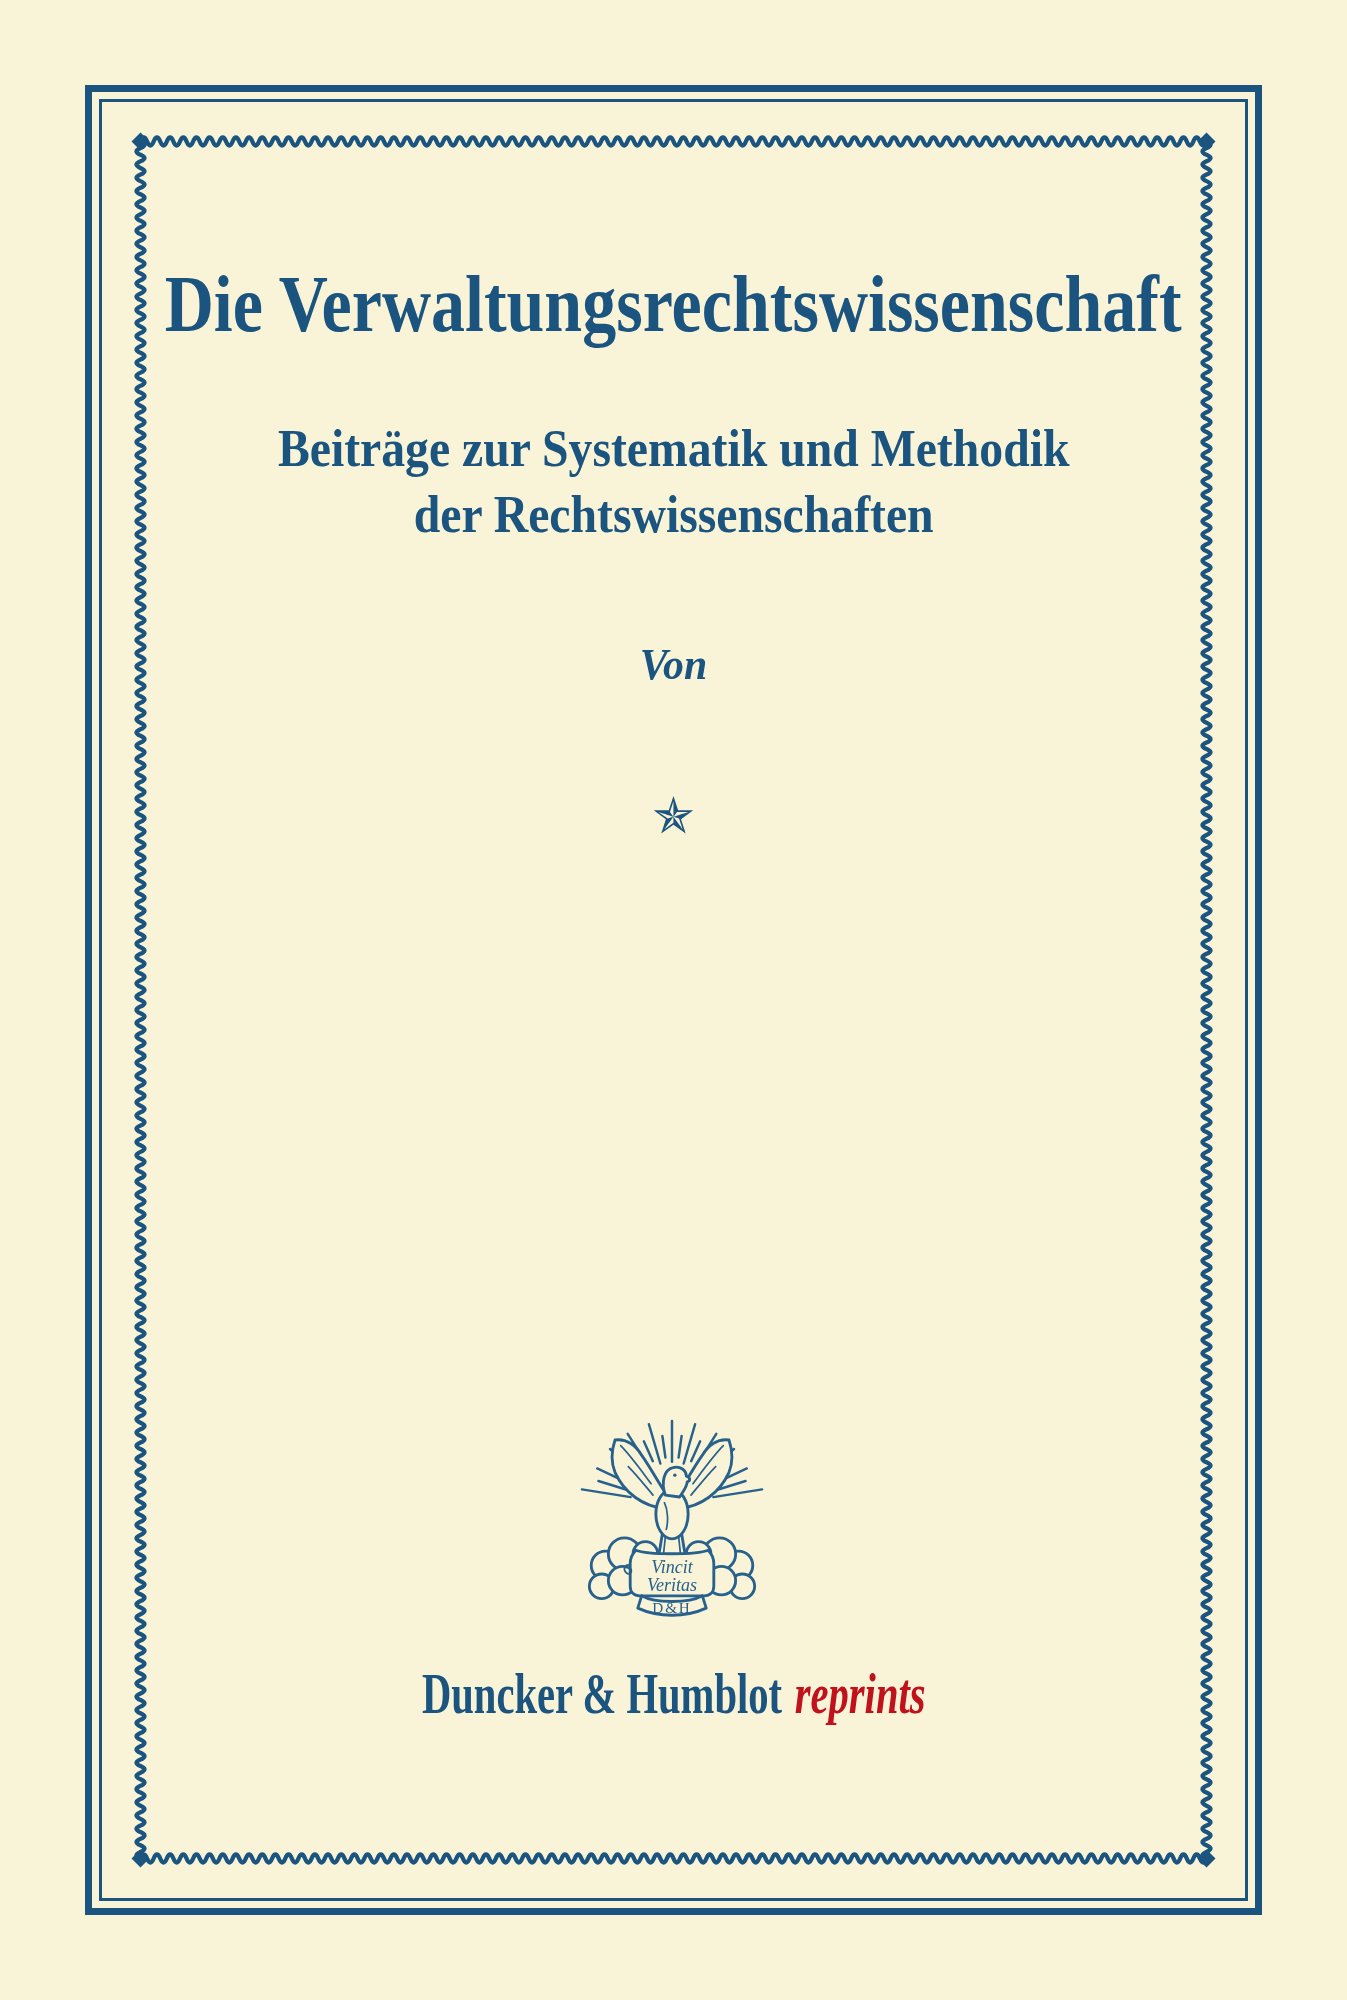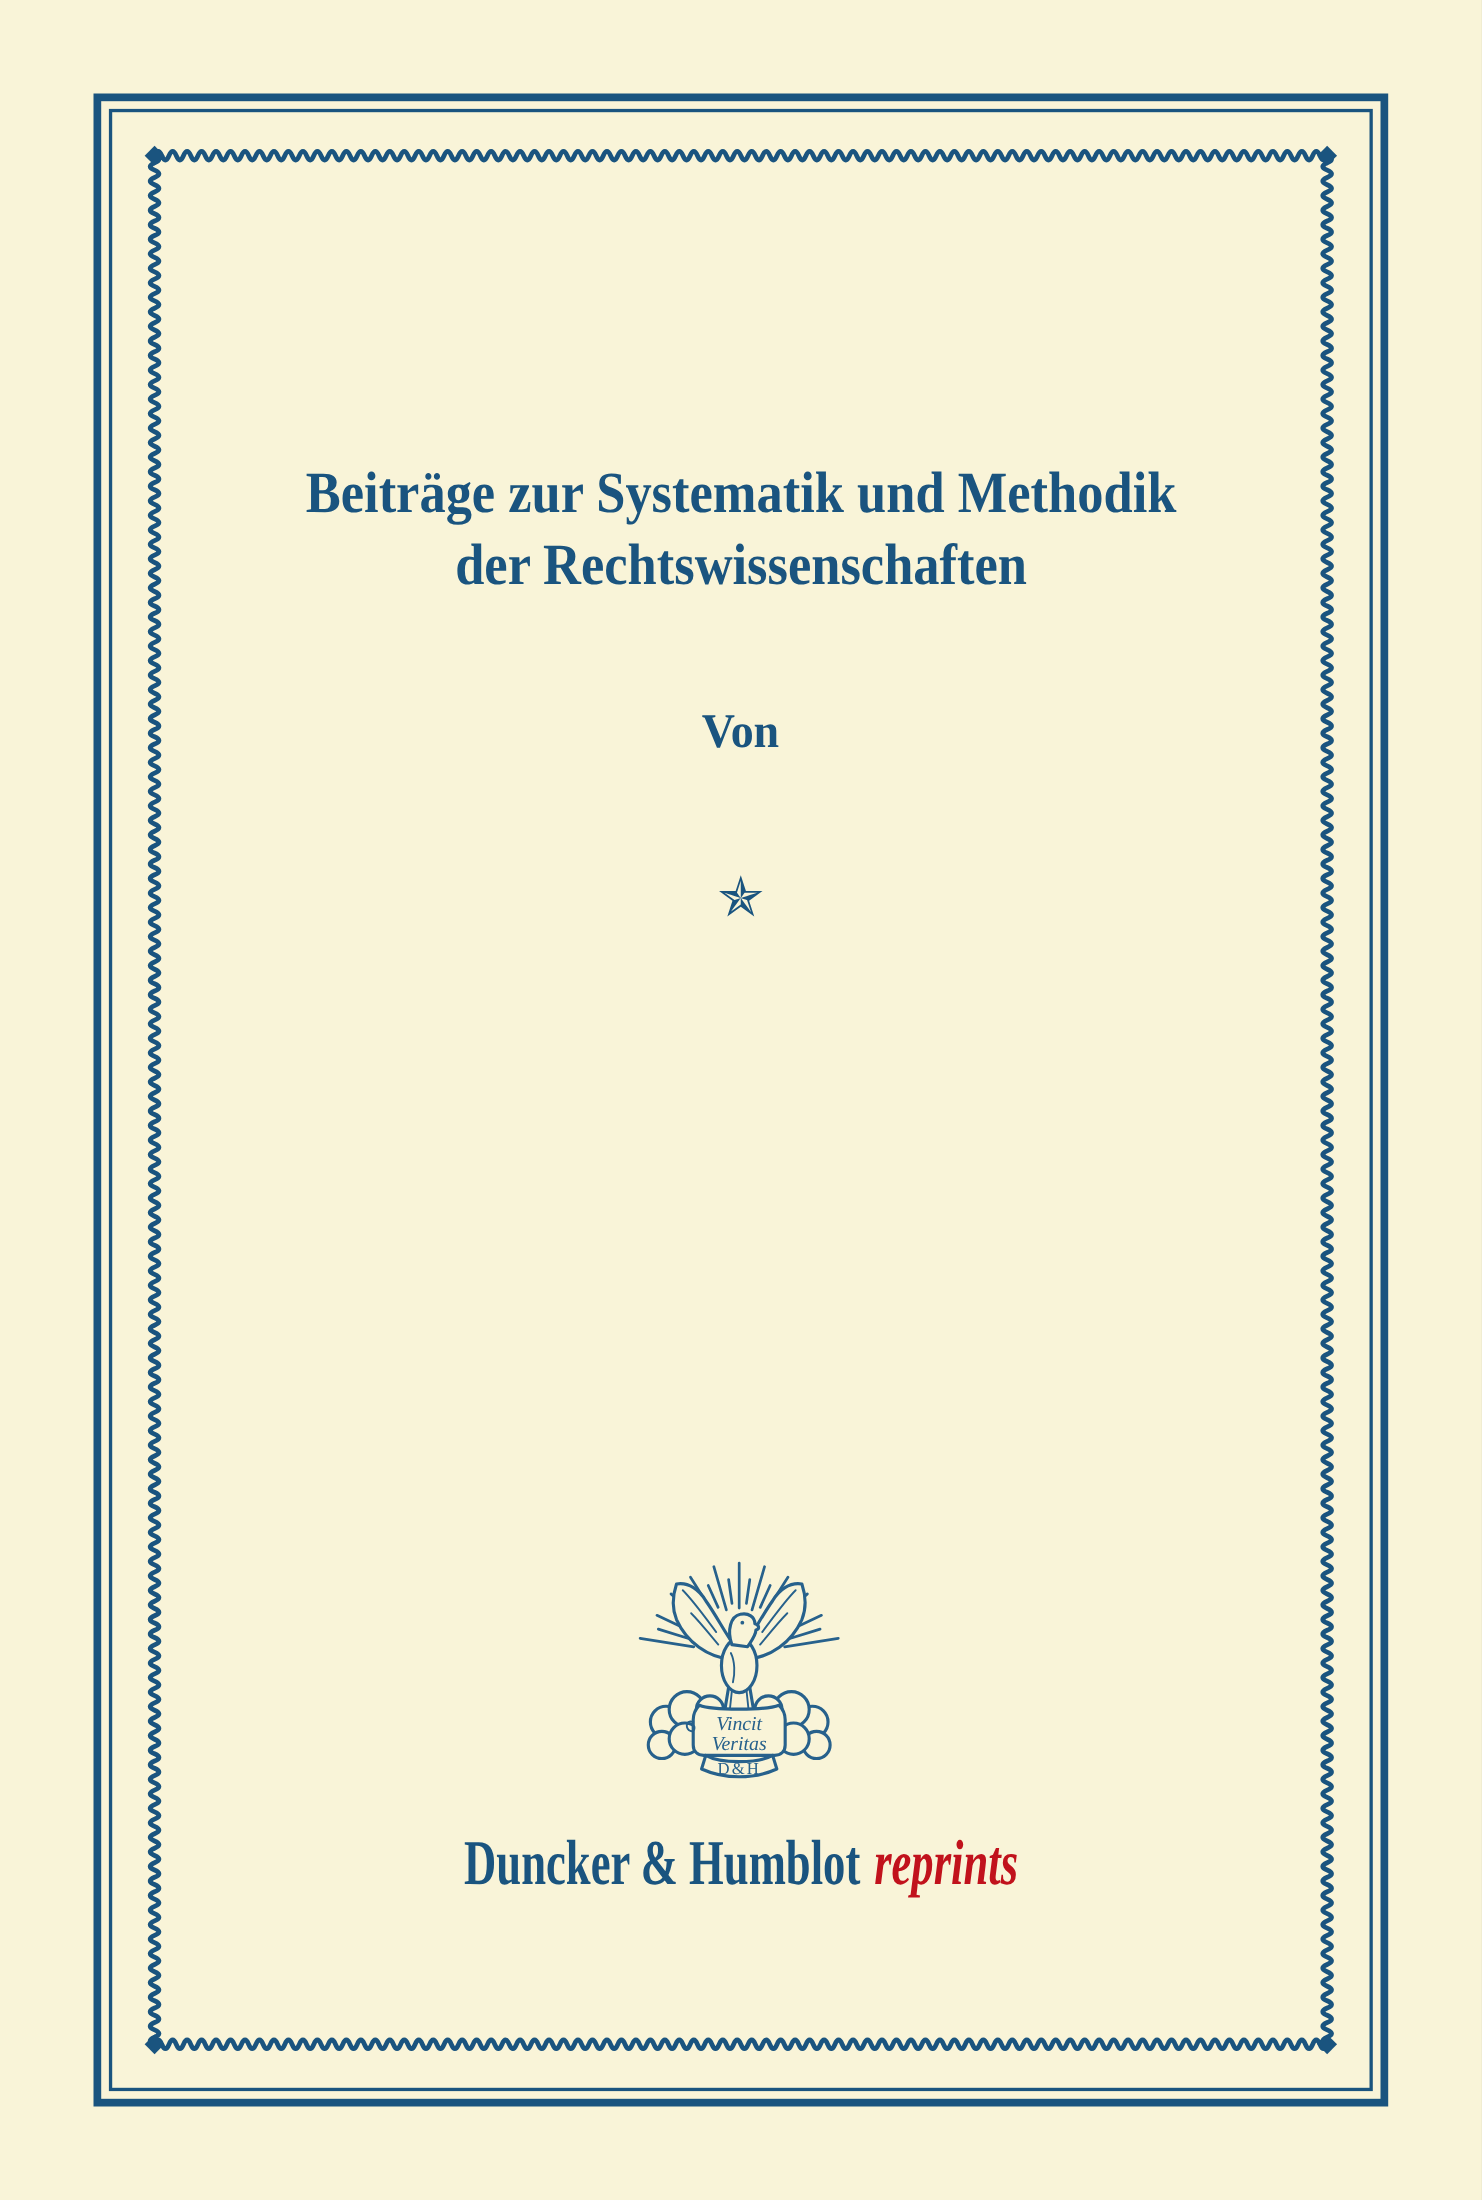--- a/index.html
+++ b/index.html
@@ -16,21 +16,21 @@
   .sq{display:inline-block; transform-origin:50% 50%;}
   .sq-title{transform:scaleX(.85);}
   .sq-sub{transform:scaleX(.90);}
   .sq-von{transform:scaleX(.95);}
   .sq-author{transform:scaleX(.82);}
   .sq-pub{transform:scaleX(.70);}
   .sq-sub .line{display:block;}
 
   .title{top:264px; font-weight:bold; font-size:80px; line-height:80px;}
   .subtitle{top:415px; font-weight:bold; font-size:53px; line-height:66px;}
-  .byline{top:643px; font-weight:bold; font-size:44px; line-height:44px;}
+  .byline{top:643px; font-weight:bold; font-size:44px; line-height:44px;font-style:italic;}
   .author{top:698px; font-weight:bold; font-size:60px; line-height:60px;}
   .star{top:790px; font-family:"DejaVu Sans", sans-serif; font-size:50px; line-height:52px;}
   .publisher{top:1665px; font-weight:bold; font-size:58px; line-height:58px;}
   .pub-series{font-style:italic; color:var(--red,#c1121c); margin-left:18px;}
 
   .emblem{position:absolute; left:577px; top:1410px; width:190px; height:212px;}
   .emblem .ln{stroke:var(--emblem,#27618c); stroke-width:2.6; stroke-linecap:round;}
   .emblem .shape{fill:var(--bg,#f9f4d8); stroke:var(--emblem,#27618c); stroke-width:3; stroke-linejoin:round;}
   .emblem .thin{fill:none; stroke:var(--emblem,#27618c); stroke-width:1.8; stroke-linecap:round;}
   .emblem text{fill:var(--emblem,#27618c); font-family:"Liberation Serif", serif;}
@@ -45,20 +45,23 @@
   <div class="outer-frame"></div>
   <div class="mid-frame"></div>
   <svg class="zigzag" viewBox="0 0 1347 2000">
       <path d="M 140.5 141.5 q 3.2901234567901234 -8 6.580246913580247 0 q 3.2901234567901234 8 6.580246913580247 0 q 3.2901234567901234 -8 6.580246913580247 0 q 3.2901234567901234 8 6.580246913580247 0 q 3.2901234567901234 -8 6.580246913580247 0 q 3.2901234567901234 8 6.580246913580247 0 q 3.2901234567901234 -8 6.580246913580247 0 q 3.2901234567901234 8 6.580246913580247 0 q 3.2901234567901234 -8 6.580246913580247 0 q 3.2901234567901234 8 6.580246913580247 0 q 3.2901234567901234 -8 6.580246913580247 0 q 3.2901234567901234 8 6.580246913580247 0 q 3.2901234567901234 -8 6.580246913580247 0 q 3.2901234567901234 8 6.580246913580247 0 q 3.2901234567901234 -8 6.580246913580247 0 q 3.2901234567901234 8 6.580246913580247 0 q 3.2901234567901234 -8 6.580246913580247 0 q 3.2901234567901234 8 6.580246913580247 0 q 3.2901234567901234 -8 6.580246913580247 0 q 3.2901234567901234 8 6.580246913580247 0 q 3.2901234567901234 -8 6.580246913580247 0 q 3.2901234567901234 8 6.580246913580247 0 q 3.2901234567901234 -8 6.580246913580247 0 q 3.2901234567901234 8 6.580246913580247 0 q 3.2901234567901234 -8 6.580246913580247 0 q 3.2901234567901234 8 6.580246913580247 0 q 3.2901234567901234 -8 6.580246913580247 0 q 3.2901234567901234 8 6.580246913580247 0 q 3.2901234567901234 -8 6.580246913580247 0 q 3.2901234567901234 8 6.580246913580247 0 q 3.2901234567901234 -8 6.580246913580247 0 q 3.2901234567901234 8 6.580246913580247 0 q 3.2901234567901234 -8 6.580246913580247 0 q 3.2901234567901234 8 6.580246913580247 0 q 3.2901234567901234 -8 6.580246913580247 0 q 3.2901234567901234 8 6.580246913580247 0 q 3.2901234567901234 -8 6.580246913580247 0 q 3.2901234567901234 8 6.580246913580247 0 q 3.2901234567901234 -8 6.580246913580247 0 q 3.2901234567901234 8 6.580246913580247 0 q 3.2901234567901234 -8 6.580246913580247 0 q 3.2901234567901234 8 6.580246913580247 0 q 3.2901234567901234 -8 6.580246913580247 0 q 3.2901234567901234 8 6.580246913580247 0 q 3.2901234567901234 -8 6.580246913580247 0 q 3.2901234567901234 8 6.580246913580247 0 q 3.2901234567901234 -8 6.580246913580247 0 q 3.2901234567901234 8 6.580246913580247 0 q 3.2901234567901234 -8 6.580246913580247 0 q 3.2901234567901234 8 6.580246913580247 0 q 3.2901234567901234 -8 6.580246913580247 0 q 3.2901234567901234 8 6.580246913580247 0 q 3.2901234567901234 -8 6.580246913580247 0 q 3.2901234567901234 8 6.580246913580247 0 q 3.2901234567901234 -8 6.580246913580247 0 q 3.2901234567901234 8 6.580246913580247 0 q 3.2901234567901234 -8 6.580246913580247 0 q 3.2901234567901234 8 6.580246913580247 0 q 3.2901234567901234 -8 6.580246913580247 0 q 3.2901234567901234 8 6.580246913580247 0 q 3.2901234567901234 -8 6.580246913580247 0 q 3.2901234567901234 8 6.580246913580247 0 q 3.2901234567901234 -8 6.580246913580247 0 q 3.2901234567901234 8 6.580246913580247 0 q 3.2901234567901234 -8 6.580246913580247 0 q 3.2901234567901234 8 6.580246913580247 0 q 3.2901234567901234 -8 6.580246913580247 0 q 3.2901234567901234 8 6.580246913580247 0 q 3.2901234567901234 -8 6.580246913580247 0 q 3.2901234567901234 8 6.580246913580247 0 q 3.2901234567901234 -8 6.580246913580247 0 q 3.2901234567901234 8 6.580246913580247 0 q 3.2901234567901234 -8 6.580246913580247 0 q 3.2901234567901234 8 6.580246913580247 0 q 3.2901234567901234 -8 6.580246913580247 0 q 3.2901234567901234 8 6.580246913580247 0 q 3.2901234567901234 -8 6.580246913580247 0 q 3.2901234567901234 8 6.580246913580247 0 q 3.2901234567901234 -8 6.580246913580247 0 q 3.2901234567901234 8 6.580246913580247 0 q 3.2901234567901234 -8 6.580246913580247 0 q 3.2901234567901234 8 6.580246913580247 0 q 3.2901234567901234 -8 6.580246913580247 0 q 3.2901234567901234 8 6.580246913580247 0 q 3.2901234567901234 -8 6.580246913580247 0 q 3.2901234567901234 8 6.580246913580247 0 q 3.2901234567901234 -8 6.580246913580247 0 q 3.2901234567901234 8 6.580246913580247 0 q 3.2901234567901234 -8 6.580246913580247 0 q 3.2901234567901234 8 6.580246913580247 0 q 3.2901234567901234 -8 6.580246913580247 0 q 3.2901234567901234 8 6.580246913580247 0 q 3.2901234567901234 -8 6.580246913580247 0 q 3.2901234567901234 8 6.580246913580247 0 q 3.2901234567901234 -8 6.580246913580247 0 q 3.2901234567901234 8 6.580246913580247 0 q 3.2901234567901234 -8 6.580246913580247 0 q 3.2901234567901234 8 6.580246913580247 0 q 3.2901234567901234 -8 6.580246913580247 0 q 3.2901234567901234 8 6.580246913580247 0 q 3.2901234567901234 -8 6.580246913580247 0 q 3.2901234567901234 8 6.580246913580247 0 q 3.2901234567901234 -8 6.580246913580247 0 q 3.2901234567901234 8 6.580246913580247 0 q 3.2901234567901234 -8 6.580246913580247 0 q 3.2901234567901234 8 6.580246913580247 0 q 3.2901234567901234 -8 6.580246913580247 0 q 3.2901234567901234 8 6.580246913580247 0 q 3.2901234567901234 -8 6.580246913580247 0 q 3.2901234567901234 8 6.580246913580247 0 q 3.2901234567901234 -8 6.580246913580247 0 q 3.2901234567901234 8 6.580246913580247 0 q 3.2901234567901234 -8 6.580246913580247 0 q 3.2901234567901234 8 6.580246913580247 0 q 3.2901234567901234 -8 6.580246913580247 0 q 3.2901234567901234 8 6.580246913580247 0 q 3.2901234567901234 -8 6.580246913580247 0 q 3.2901234567901234 8 6.580246913580247 0 q 3.2901234567901234 -8 6.580246913580247 0 q 3.2901234567901234 8 6.580246913580247 0 q 3.2901234567901234 -8 6.580246913580247 0 q 3.2901234567901234 8 6.580246913580247 0 q 3.2901234567901234 -8 6.580246913580247 0 q 3.2901234567901234 8 6.580246913580247 0 q 3.2901234567901234 -8 6.580246913580247 0 q 3.2901234567901234 8 6.580246913580247 0 q 3.2901234567901234 -8 6.580246913580247 0 q 3.2901234567901234 8 6.580246913580247 0 q 3.2901234567901234 -8 6.580246913580247 0 q 3.2901234567901234 8 6.580246913580247 0 q 3.2901234567901234 -8 6.580246913580247 0 q 3.2901234567901234 8 6.580246913580247 0 q 3.2901234567901234 -8 6.580246913580247 0 q 3.2901234567901234 8 6.580246913580247 0 q 3.2901234567901234 -8 6.580246913580247 0 q 3.2901234567901234 8 6.580246913580247 0 q 3.2901234567901234 -8 6.580246913580247 0 q 3.2901234567901234 8 6.580246913580247 0 q 3.2901234567901234 -8 6.580246913580247 0 q 3.2901234567901234 8 6.580246913580247 0 q 3.2901234567901234 -8 6.580246913580247 0 q 3.2901234567901234 8 6.580246913580247 0 q 3.2901234567901234 -8 6.580246913580247 0 q 3.2901234567901234 8 6.580246913580247 0 q 3.2901234567901234 -8 6.580246913580247 0 q 3.2901234567901234 8 6.580246913580247 0 q 3.2901234567901234 -8 6.580246913580247 0 q 3.2901234567901234 8 6.580246913580247 0 q 3.2901234567901234 -8 6.580246913580247 0 q 3.2901234567901234 8 6.580246913580247 0 q 3.2901234567901234 -8 6.580246913580247 0 q 3.2901234567901234 8 6.580246913580247 0 q 3.2901234567901234 -8 6.580246913580247 0 q 3.2901234567901234 8 6.580246913580247 0 q 3.2901234567901234 -8 6.580246913580247 0 q 3.2901234567901234 8 6.580246913580247 0 q 3.2901234567901234 -8 6.580246913580247 0 q 3.2901234567901234 8 6.580246913580247 0 q 3.2901234567901234 -8 6.580246913580247 0 q 3.2901234567901234 8 6.580246913580247 0 q 3.2901234567901234 -8 6.580246913580247 0 q 3.2901234567901234 8 6.580246913580247 0 q 8 3.3019230769230767 0 6.6038461538461535 q -8 3.3019230769230767 0 6.6038461538461535 q 8 3.3019230769230767 0 6.6038461538461535 q -8 3.3019230769230767 0 6.6038461538461535 q 8 3.3019230769230767 0 6.6038461538461535 q -8 3.3019230769230767 0 6.6038461538461535 q 8 3.3019230769230767 0 6.6038461538461535 q -8 3.3019230769230767 0 6.6038461538461535 q 8 3.3019230769230767 0 6.6038461538461535 q -8 3.3019230769230767 0 6.6038461538461535 q 8 3.3019230769230767 0 6.6038461538461535 q -8 3.3019230769230767 0 6.6038461538461535 q 8 3.3019230769230767 0 6.6038461538461535 q -8 3.3019230769230767 0 6.6038461538461535 q 8 3.3019230769230767 0 6.6038461538461535 q -8 3.3019230769230767 0 6.6038461538461535 q 8 3.3019230769230767 0 6.6038461538461535 q -8 3.3019230769230767 0 6.6038461538461535 q 8 3.3019230769230767 0 6.6038461538461535 q -8 3.3019230769230767 0 6.6038461538461535 q 8 3.3019230769230767 0 6.6038461538461535 q -8 3.3019230769230767 0 6.6038461538461535 q 8 3.3019230769230767 0 6.6038461538461535 q -8 3.3019230769230767 0 6.6038461538461535 q 8 3.3019230769230767 0 6.6038461538461535 q -8 3.3019230769230767 0 6.6038461538461535 q 8 3.3019230769230767 0 6.6038461538461535 q -8 3.3019230769230767 0 6.6038461538461535 q 8 3.3019230769230767 0 6.6038461538461535 q -8 3.3019230769230767 0 6.6038461538461535 q 8 3.3019230769230767 0 6.6038461538461535 q -8 3.3019230769230767 0 6.6038461538461535 q 8 3.3019230769230767 0 6.6038461538461535 q -8 3.3019230769230767 0 6.6038461538461535 q 8 3.3019230769230767 0 6.6038461538461535 q -8 3.3019230769230767 0 6.6038461538461535 q 8 3.3019230769230767 0 6.6038461538461535 q -8 3.3019230769230767 0 6.6038461538461535 q 8 3.3019230769230767 0 6.6038461538461535 q -8 3.3019230769230767 0 6.6038461538461535 q 8 3.3019230769230767 0 6.6038461538461535 q -8 3.3019230769230767 0 6.6038461538461535 q 8 3.3019230769230767 0 6.6038461538461535 q -8 3.3019230769230767 0 6.6038461538461535 q 8 3.3019230769230767 0 6.6038461538461535 q -8 3.3019230769230767 0 6.6038461538461535 q 8 3.3019230769230767 0 6.6038461538461535 q -8 3.3019230769230767 0 6.6038461538461535 q 8 3.3019230769230767 0 6.6038461538461535 q -8 3.3019230769230767 0 6.6038461538461535 q 8 3.3019230769230767 0 6.6038461538461535 q -8 3.3019230769230767 0 6.6038461538461535 q 8 3.3019230769230767 0 6.6038461538461535 q -8 3.3019230769230767 0 6.6038461538461535 q 8 3.3019230769230767 0 6.6038461538461535 q -8 3.3019230769230767 0 6.6038461538461535 q 8 3.3019230769230767 0 6.6038461538461535 q -8 3.3019230769230767 0 6.6038461538461535 q 8 3.3019230769230767 0 6.6038461538461535 q -8 3.3019230769230767 0 6.6038461538461535 q 8 3.3019230769230767 0 6.6038461538461535 q -8 3.3019230769230767 0 6.6038461538461535 q 8 3.3019230769230767 0 6.6038461538461535 q -8 3.3019230769230767 0 6.6038461538461535 q 8 3.3019230769230767 0 6.6038461538461535 q -8 3.3019230769230767 0 6.6038461538461535 q 8 3.3019230769230767 0 6.6038461538461535 q -8 3.3019230769230767 0 6.6038461538461535 q 8 3.3019230769230767 0 6.6038461538461535 q -8 3.3019230769230767 0 6.6038461538461535 q 8 3.3019230769230767 0 6.6038461538461535 q -8 3.3019230769230767 0 6.6038461538461535 q 8 3.3019230769230767 0 6.6038461538461535 q -8 3.3019230769230767 0 6.6038461538461535 q 8 3.3019230769230767 0 6.6038461538461535 q -8 3.3019230769230767 0 6.6038461538461535 q 8 3.3019230769230767 0 6.6038461538461535 q -8 3.3019230769230767 0 6.6038461538461535 q 8 3.3019230769230767 0 6.6038461538461535 q -8 3.3019230769230767 0 6.6038461538461535 q 8 3.3019230769230767 0 6.6038461538461535 q -8 3.3019230769230767 0 6.6038461538461535 q 8 3.3019230769230767 0 6.6038461538461535 q -8 3.3019230769230767 0 6.6038461538461535 q 8 3.3019230769230767 0 6.6038461538461535 q -8 3.3019230769230767 0 6.6038461538461535 q 8 3.3019230769230767 0 6.6038461538461535 q -8 3.3019230769230767 0 6.6038461538461535 q 8 3.3019230769230767 0 6.6038461538461535 q -8 3.3019230769230767 0 6.6038461538461535 q 8 3.3019230769230767 0 6.6038461538461535 q -8 3.3019230769230767 0 6.6038461538461535 q 8 3.3019230769230767 0 6.6038461538461535 q -8 3.3019230769230767 0 6.6038461538461535 q 8 3.3019230769230767 0 6.6038461538461535 q -8 3.3019230769230767 0 6.6038461538461535 q 8 3.3019230769230767 0 6.6038461538461535 q -8 3.3019230769230767 0 6.6038461538461535 q 8 3.3019230769230767 0 6.6038461538461535 q -8 3.3019230769230767 0 6.6038461538461535 q 8 3.3019230769230767 0 6.6038461538461535 q -8 3.3019230769230767 0 6.6038461538461535 q 8 3.3019230769230767 0 6.6038461538461535 q -8 3.3019230769230767 0 6.6038461538461535 q 8 3.3019230769230767 0 6.6038461538461535 q -8 3.3019230769230767 0 6.6038461538461535 q 8 3.3019230769230767 0 6.6038461538461535 q -8 3.3019230769230767 0 6.6038461538461535 q 8 3.3019230769230767 0 6.6038461538461535 q -8 3.3019230769230767 0 6.6038461538461535 q 8 3.3019230769230767 0 6.6038461538461535 q -8 3.3019230769230767 0 6.6038461538461535 q 8 3.3019230769230767 0 6.6038461538461535 q -8 3.3019230769230767 0 6.6038461538461535 q 8 3.3019230769230767 0 6.6038461538461535 q -8 3.3019230769230767 0 6.6038461538461535 q 8 3.3019230769230767 0 6.6038461538461535 q -8 3.3019230769230767 0 6.6038461538461535 q 8 3.3019230769230767 0 6.6038461538461535 q -8 3.3019230769230767 0 6.6038461538461535 q 8 3.3019230769230767 0 6.6038461538461535 q -8 3.3019230769230767 0 6.6038461538461535 q 8 3.3019230769230767 0 6.6038461538461535 q -8 3.3019230769230767 0 6.6038461538461535 q 8 3.3019230769230767 0 6.6038461538461535 q -8 3.3019230769230767 0 6.6038461538461535 q 8 3.3019230769230767 0 6.6038461538461535 q -8 3.3019230769230767 0 6.6038461538461535 q 8 3.3019230769230767 0 6.6038461538461535 q -8 3.3019230769230767 0 6.6038461538461535 q 8 3.3019230769230767 0 6.6038461538461535 q -8 3.3019230769230767 0 6.6038461538461535 q 8 3.3019230769230767 0 6.6038461538461535 q -8 3.3019230769230767 0 6.6038461538461535 q 8 3.3019230769230767 0 6.6038461538461535 q -8 3.3019230769230767 0 6.6038461538461535 q 8 3.3019230769230767 0 6.6038461538461535 q -8 3.3019230769230767 0 6.6038461538461535 q 8 3.3019230769230767 0 6.6038461538461535 q -8 3.3019230769230767 0 6.6038461538461535 q 8 3.3019230769230767 0 6.6038461538461535 q -8 3.3019230769230767 0 6.6038461538461535 q 8 3.3019230769230767 0 6.6038461538461535 q -8 3.3019230769230767 0 6.6038461538461535 q 8 3.3019230769230767 0 6.6038461538461535 q -8 3.3019230769230767 0 6.6038461538461535 q 8 3.3019230769230767 0 6.6038461538461535 q -8 3.3019230769230767 0 6.6038461538461535 q 8 3.3019230769230767 0 6.6038461538461535 q -8 3.3019230769230767 0 6.6038461538461535 q 8 3.3019230769230767 0 6.6038461538461535 q -8 3.3019230769230767 0 6.6038461538461535 q 8 3.3019230769230767 0 6.6038461538461535 q -8 3.3019230769230767 0 6.6038461538461535 q 8 3.3019230769230767 0 6.6038461538461535 q -8 3.3019230769230767 0 6.6038461538461535 q 8 3.3019230769230767 0 6.6038461538461535 q -8 3.3019230769230767 0 6.6038461538461535 q 8 3.3019230769230767 0 6.6038461538461535 q -8 3.3019230769230767 0 6.6038461538461535 q 8 3.3019230769230767 0 6.6038461538461535 q -8 3.3019230769230767 0 6.6038461538461535 q 8 3.3019230769230767 0 6.6038461538461535 q -8 3.3019230769230767 0 6.6038461538461535 q 8 3.3019230769230767 0 6.6038461538461535 q -8 3.3019230769230767 0 6.6038461538461535 q 8 3.3019230769230767 0 6.6038461538461535 q -8 3.3019230769230767 0 6.6038461538461535 q 8 3.3019230769230767 0 6.6038461538461535 q -8 3.3019230769230767 0 6.6038461538461535 q 8 3.3019230769230767 0 6.6038461538461535 q -8 3.3019230769230767 0 6.6038461538461535 q 8 3.3019230769230767 0 6.6038461538461535 q -8 3.3019230769230767 0 6.6038461538461535 q 8 3.3019230769230767 0 6.6038461538461535 q -8 3.3019230769230767 0 6.6038461538461535 q 8 3.3019230769230767 0 6.6038461538461535 q -8 3.3019230769230767 0 6.6038461538461535 q 8 3.3019230769230767 0 6.6038461538461535 q -8 3.3019230769230767 0 6.6038461538461535 q 8 3.3019230769230767 0 6.6038461538461535 q -8 3.3019230769230767 0 6.6038461538461535 q 8 3.3019230769230767 0 6.6038461538461535 q -8 3.3019230769230767 0 6.6038461538461535 q 8 3.3019230769230767 0 6.6038461538461535 q -8 3.3019230769230767 0 6.6038461538461535 q 8 3.3019230769230767 0 6.6038461538461535 q -8 3.3019230769230767 0 6.6038461538461535 q 8 3.3019230769230767 0 6.6038461538461535 q -8 3.3019230769230767 0 6.6038461538461535 q 8 3.3019230769230767 0 6.6038461538461535 q -8 3.3019230769230767 0 6.6038461538461535 q 8 3.3019230769230767 0 6.6038461538461535 q -8 3.3019230769230767 0 6.6038461538461535 q 8 3.3019230769230767 0 6.6038461538461535 q -8 3.3019230769230767 0 6.6038461538461535 q 8 3.3019230769230767 0 6.6038461538461535 q -8 3.3019230769230767 0 6.6038461538461535 q 8 3.3019230769230767 0 6.6038461538461535 q -8 3.3019230769230767 0 6.6038461538461535 q 8 3.3019230769230767 0 6.6038461538461535 q -8 3.3019230769230767 0 6.6038461538461535 q 8 3.3019230769230767 0 6.6038461538461535 q -8 3.3019230769230767 0 6.6038461538461535 q 8 3.3019230769230767 0 6.6038461538461535 q -8 3.3019230769230767 0 6.6038461538461535 q 8 3.3019230769230767 0 6.6038461538461535 q -8 3.3019230769230767 0 6.6038461538461535 q 8 3.3019230769230767 0 6.6038461538461535 q -8 3.3019230769230767 0 6.6038461538461535 q 8 3.3019230769230767 0 6.6038461538461535 q -8 3.3019230769230767 0 6.6038461538461535 q 8 3.3019230769230767 0 6.6038461538461535 q -8 3.3019230769230767 0 6.6038461538461535 q 8 3.3019230769230767 0 6.6038461538461535 q -8 3.3019230769230767 0 6.6038461538461535 q 8 3.3019230769230767 0 6.6038461538461535 q -8 3.3019230769230767 0 6.6038461538461535 q 8 3.3019230769230767 0 6.6038461538461535 q -8 3.3019230769230767 0 6.6038461538461535 q 8 3.3019230769230767 0 6.6038461538461535 q -8 3.3019230769230767 0 6.6038461538461535 q 8 3.3019230769230767 0 6.6038461538461535 q -8 3.3019230769230767 0 6.6038461538461535 q 8 3.3019230769230767 0 6.6038461538461535 q -8 3.3019230769230767 0 6.6038461538461535 q 8 3.3019230769230767 0 6.6038461538461535 q -8 3.3019230769230767 0 6.6038461538461535 q 8 3.3019230769230767 0 6.6038461538461535 q -8 3.3019230769230767 0 6.6038461538461535 q 8 3.3019230769230767 0 6.6038461538461535 q -8 3.3019230769230767 0 6.6038461538461535 q 8 3.3019230769230767 0 6.6038461538461535 q -8 3.3019230769230767 0 6.6038461538461535 q 8 3.3019230769230767 0 6.6038461538461535 q -8 3.3019230769230767 0 6.6038461538461535 q 8 3.3019230769230767 0 6.6038461538461535 q -8 3.3019230769230767 0 6.6038461538461535 q 8 3.3019230769230767 0 6.6038461538461535 q -8 3.3019230769230767 0 6.6038461538461535 q 8 3.3019230769230767 0 6.6038461538461535 q -8 3.3019230769230767 0 6.6038461538461535 q 8 3.3019230769230767 0 6.6038461538461535 q -8 3.3019230769230767 0 6.6038461538461535 q 8 3.3019230769230767 0 6.6038461538461535 q -8 3.3019230769230767 0 6.6038461538461535 q 8 3.3019230769230767 0 6.6038461538461535 q -8 3.3019230769230767 0 6.6038461538461535 q 8 3.3019230769230767 0 6.6038461538461535 q -8 3.3019230769230767 0 6.6038461538461535 q 8 3.3019230769230767 0 6.6038461538461535 q -8 3.3019230769230767 0 6.6038461538461535 q 8 3.3019230769230767 0 6.6038461538461535 q -8 3.3019230769230767 0 6.6038461538461535 q 8 3.3019230769230767 0 6.6038461538461535 q -8 3.3019230769230767 0 6.6038461538461535 q 8 3.3019230769230767 0 6.6038461538461535 q -8 3.3019230769230767 0 6.6038461538461535 q 8 3.3019230769230767 0 6.6038461538461535 q -8 3.3019230769230767 0 6.6038461538461535 q -3.2901234567901234 8 -6.580246913580247 0 q -3.2901234567901234 -8 -6.580246913580247 0 q -3.2901234567901234 8 -6.580246913580247 0 q -3.2901234567901234 -8 -6.580246913580247 0 q -3.2901234567901234 8 -6.580246913580247 0 q -3.2901234567901234 -8 -6.580246913580247 0 q -3.2901234567901234 8 -6.580246913580247 0 q -3.2901234567901234 -8 -6.580246913580247 0 q -3.2901234567901234 8 -6.580246913580247 0 q -3.2901234567901234 -8 -6.580246913580247 0 q -3.2901234567901234 8 -6.580246913580247 0 q -3.2901234567901234 -8 -6.580246913580247 0 q -3.2901234567901234 8 -6.580246913580247 0 q -3.2901234567901234 -8 -6.580246913580247 0 q -3.2901234567901234 8 -6.580246913580247 0 q -3.2901234567901234 -8 -6.580246913580247 0 q -3.2901234567901234 8 -6.580246913580247 0 q -3.2901234567901234 -8 -6.580246913580247 0 q -3.2901234567901234 8 -6.580246913580247 0 q -3.2901234567901234 -8 -6.580246913580247 0 q -3.2901234567901234 8 -6.580246913580247 0 q -3.2901234567901234 -8 -6.580246913580247 0 q -3.2901234567901234 8 -6.580246913580247 0 q -3.2901234567901234 -8 -6.580246913580247 0 q -3.2901234567901234 8 -6.580246913580247 0 q -3.2901234567901234 -8 -6.580246913580247 0 q -3.2901234567901234 8 -6.580246913580247 0 q -3.2901234567901234 -8 -6.580246913580247 0 q -3.2901234567901234 8 -6.580246913580247 0 q -3.2901234567901234 -8 -6.580246913580247 0 q -3.2901234567901234 8 -6.580246913580247 0 q -3.2901234567901234 -8 -6.580246913580247 0 q -3.2901234567901234 8 -6.580246913580247 0 q -3.2901234567901234 -8 -6.580246913580247 0 q -3.2901234567901234 8 -6.580246913580247 0 q -3.2901234567901234 -8 -6.580246913580247 0 q -3.2901234567901234 8 -6.580246913580247 0 q -3.2901234567901234 -8 -6.580246913580247 0 q -3.2901234567901234 8 -6.580246913580247 0 q -3.2901234567901234 -8 -6.580246913580247 0 q -3.2901234567901234 8 -6.580246913580247 0 q -3.2901234567901234 -8 -6.580246913580247 0 q -3.2901234567901234 8 -6.580246913580247 0 q -3.2901234567901234 -8 -6.580246913580247 0 q -3.2901234567901234 8 -6.580246913580247 0 q -3.2901234567901234 -8 -6.580246913580247 0 q -3.2901234567901234 8 -6.580246913580247 0 q -3.2901234567901234 -8 -6.580246913580247 0 q -3.2901234567901234 8 -6.580246913580247 0 q -3.2901234567901234 -8 -6.580246913580247 0 q -3.2901234567901234 8 -6.580246913580247 0 q -3.2901234567901234 -8 -6.580246913580247 0 q -3.2901234567901234 8 -6.580246913580247 0 q -3.2901234567901234 -8 -6.580246913580247 0 q -3.2901234567901234 8 -6.580246913580247 0 q -3.2901234567901234 -8 -6.580246913580247 0 q -3.2901234567901234 8 -6.580246913580247 0 q -3.2901234567901234 -8 -6.580246913580247 0 q -3.2901234567901234 8 -6.580246913580247 0 q -3.2901234567901234 -8 -6.580246913580247 0 q -3.2901234567901234 8 -6.580246913580247 0 q -3.2901234567901234 -8 -6.580246913580247 0 q -3.2901234567901234 8 -6.580246913580247 0 q -3.2901234567901234 -8 -6.580246913580247 0 q -3.2901234567901234 8 -6.580246913580247 0 q -3.2901234567901234 -8 -6.580246913580247 0 q -3.2901234567901234 8 -6.580246913580247 0 q -3.2901234567901234 -8 -6.580246913580247 0 q -3.2901234567901234 8 -6.580246913580247 0 q -3.2901234567901234 -8 -6.580246913580247 0 q -3.2901234567901234 8 -6.580246913580247 0 q -3.2901234567901234 -8 -6.580246913580247 0 q -3.2901234567901234 8 -6.580246913580247 0 q -3.2901234567901234 -8 -6.580246913580247 0 q -3.2901234567901234 8 -6.580246913580247 0 q -3.2901234567901234 -8 -6.580246913580247 0 q -3.2901234567901234 8 -6.580246913580247 0 q -3.2901234567901234 -8 -6.580246913580247 0 q -3.2901234567901234 8 -6.580246913580247 0 q -3.2901234567901234 -8 -6.580246913580247 0 q -3.2901234567901234 8 -6.580246913580247 0 q -3.2901234567901234 -8 -6.580246913580247 0 q -3.2901234567901234 8 -6.580246913580247 0 q -3.2901234567901234 -8 -6.580246913580247 0 q -3.2901234567901234 8 -6.580246913580247 0 q -3.2901234567901234 -8 -6.580246913580247 0 q -3.2901234567901234 8 -6.580246913580247 0 q -3.2901234567901234 -8 -6.580246913580247 0 q -3.2901234567901234 8 -6.580246913580247 0 q -3.2901234567901234 -8 -6.580246913580247 0 q -3.2901234567901234 8 -6.580246913580247 0 q -3.2901234567901234 -8 -6.580246913580247 0 q -3.2901234567901234 8 -6.580246913580247 0 q -3.2901234567901234 -8 -6.580246913580247 0 q -3.2901234567901234 8 -6.580246913580247 0 q -3.2901234567901234 -8 -6.580246913580247 0 q -3.2901234567901234 8 -6.580246913580247 0 q -3.2901234567901234 -8 -6.580246913580247 0 q -3.2901234567901234 8 -6.580246913580247 0 q -3.2901234567901234 -8 -6.580246913580247 0 q -3.2901234567901234 8 -6.580246913580247 0 q -3.2901234567901234 -8 -6.580246913580247 0 q -3.2901234567901234 8 -6.580246913580247 0 q -3.2901234567901234 -8 -6.580246913580247 0 q -3.2901234567901234 8 -6.580246913580247 0 q -3.2901234567901234 -8 -6.580246913580247 0 q -3.2901234567901234 8 -6.580246913580247 0 q -3.2901234567901234 -8 -6.580246913580247 0 q -3.2901234567901234 8 -6.580246913580247 0 q -3.2901234567901234 -8 -6.580246913580247 0 q -3.2901234567901234 8 -6.580246913580247 0 q -3.2901234567901234 -8 -6.580246913580247 0 q -3.2901234567901234 8 -6.580246913580247 0 q -3.2901234567901234 -8 -6.580246913580247 0 q -3.2901234567901234 8 -6.580246913580247 0 q -3.2901234567901234 -8 -6.580246913580247 0 q -3.2901234567901234 8 -6.580246913580247 0 q -3.2901234567901234 -8 -6.580246913580247 0 q -3.2901234567901234 8 -6.580246913580247 0 q -3.2901234567901234 -8 -6.580246913580247 0 q -3.2901234567901234 8 -6.580246913580247 0 q -3.2901234567901234 -8 -6.580246913580247 0 q -3.2901234567901234 8 -6.580246913580247 0 q -3.2901234567901234 -8 -6.580246913580247 0 q -3.2901234567901234 8 -6.580246913580247 0 q -3.2901234567901234 -8 -6.580246913580247 0 q -3.2901234567901234 8 -6.580246913580247 0 q -3.2901234567901234 -8 -6.580246913580247 0 q -3.2901234567901234 8 -6.580246913580247 0 q -3.2901234567901234 -8 -6.580246913580247 0 q -3.2901234567901234 8 -6.580246913580247 0 q -3.2901234567901234 -8 -6.580246913580247 0 q -3.2901234567901234 8 -6.580246913580247 0 q -3.2901234567901234 -8 -6.580246913580247 0 q -3.2901234567901234 8 -6.580246913580247 0 q -3.2901234567901234 -8 -6.580246913580247 0 q -3.2901234567901234 8 -6.580246913580247 0 q -3.2901234567901234 -8 -6.580246913580247 0 q -3.2901234567901234 8 -6.580246913580247 0 q -3.2901234567901234 -8 -6.580246913580247 0 q -3.2901234567901234 8 -6.580246913580247 0 q -3.2901234567901234 -8 -6.580246913580247 0 q -3.2901234567901234 8 -6.580246913580247 0 q -3.2901234567901234 -8 -6.580246913580247 0 q -3.2901234567901234 8 -6.580246913580247 0 q -3.2901234567901234 -8 -6.580246913580247 0 q -3.2901234567901234 8 -6.580246913580247 0 q -3.2901234567901234 -8 -6.580246913580247 0 q -3.2901234567901234 8 -6.580246913580247 0 q -3.2901234567901234 -8 -6.580246913580247 0 q -3.2901234567901234 8 -6.580246913580247 0 q -3.2901234567901234 -8 -6.580246913580247 0 q -3.2901234567901234 8 -6.580246913580247 0 q -3.2901234567901234 -8 -6.580246913580247 0 q -3.2901234567901234 8 -6.580246913580247 0 q -3.2901234567901234 -8 -6.580246913580247 0 q -3.2901234567901234 8 -6.580246913580247 0 q -3.2901234567901234 -8 -6.580246913580247 0 q -3.2901234567901234 8 -6.580246913580247 0 q -3.2901234567901234 -8 -6.580246913580247 0 q -3.2901234567901234 8 -6.580246913580247 0 q -3.2901234567901234 -8 -6.580246913580247 0 q -8 -3.3019230769230767 0 -6.6038461538461535 q 8 -3.3019230769230767 0 -6.6038461538461535 q -8 -3.3019230769230767 0 -6.6038461538461535 q 8 -3.3019230769230767 0 -6.6038461538461535 q -8 -3.3019230769230767 0 -6.6038461538461535 q 8 -3.3019230769230767 0 -6.6038461538461535 q -8 -3.3019230769230767 0 -6.6038461538461535 q 8 -3.3019230769230767 0 -6.6038461538461535 q -8 -3.3019230769230767 0 -6.6038461538461535 q 8 -3.3019230769230767 0 -6.6038461538461535 q -8 -3.3019230769230767 0 -6.6038461538461535 q 8 -3.3019230769230767 0 -6.6038461538461535 q -8 -3.3019230769230767 0 -6.6038461538461535 q 8 -3.3019230769230767 0 -6.6038461538461535 q -8 -3.3019230769230767 0 -6.6038461538461535 q 8 -3.3019230769230767 0 -6.6038461538461535 q -8 -3.3019230769230767 0 -6.6038461538461535 q 8 -3.3019230769230767 0 -6.6038461538461535 q -8 -3.3019230769230767 0 -6.6038461538461535 q 8 -3.3019230769230767 0 -6.6038461538461535 q -8 -3.3019230769230767 0 -6.6038461538461535 q 8 -3.3019230769230767 0 -6.6038461538461535 q -8 -3.3019230769230767 0 -6.6038461538461535 q 8 -3.3019230769230767 0 -6.6038461538461535 q -8 -3.3019230769230767 0 -6.6038461538461535 q 8 -3.3019230769230767 0 -6.6038461538461535 q -8 -3.3019230769230767 0 -6.6038461538461535 q 8 -3.3019230769230767 0 -6.6038461538461535 q -8 -3.3019230769230767 0 -6.6038461538461535 q 8 -3.3019230769230767 0 -6.6038461538461535 q -8 -3.3019230769230767 0 -6.6038461538461535 q 8 -3.3019230769230767 0 -6.6038461538461535 q -8 -3.3019230769230767 0 -6.6038461538461535 q 8 -3.3019230769230767 0 -6.6038461538461535 q -8 -3.3019230769230767 0 -6.6038461538461535 q 8 -3.3019230769230767 0 -6.6038461538461535 q -8 -3.3019230769230767 0 -6.6038461538461535 q 8 -3.3019230769230767 0 -6.6038461538461535 q -8 -3.3019230769230767 0 -6.6038461538461535 q 8 -3.3019230769230767 0 -6.6038461538461535 q -8 -3.3019230769230767 0 -6.6038461538461535 q 8 -3.3019230769230767 0 -6.6038461538461535 q -8 -3.3019230769230767 0 -6.6038461538461535 q 8 -3.3019230769230767 0 -6.6038461538461535 q -8 -3.3019230769230767 0 -6.6038461538461535 q 8 -3.3019230769230767 0 -6.6038461538461535 q -8 -3.3019230769230767 0 -6.6038461538461535 q 8 -3.3019230769230767 0 -6.6038461538461535 q -8 -3.3019230769230767 0 -6.6038461538461535 q 8 -3.3019230769230767 0 -6.6038461538461535 q -8 -3.3019230769230767 0 -6.6038461538461535 q 8 -3.3019230769230767 0 -6.6038461538461535 q -8 -3.3019230769230767 0 -6.6038461538461535 q 8 -3.3019230769230767 0 -6.6038461538461535 q -8 -3.3019230769230767 0 -6.6038461538461535 q 8 -3.3019230769230767 0 -6.6038461538461535 q -8 -3.3019230769230767 0 -6.6038461538461535 q 8 -3.3019230769230767 0 -6.6038461538461535 q -8 -3.3019230769230767 0 -6.6038461538461535 q 8 -3.3019230769230767 0 -6.6038461538461535 q -8 -3.3019230769230767 0 -6.6038461538461535 q 8 -3.3019230769230767 0 -6.6038461538461535 q -8 -3.3019230769230767 0 -6.6038461538461535 q 8 -3.3019230769230767 0 -6.6038461538461535 q -8 -3.3019230769230767 0 -6.6038461538461535 q 8 -3.3019230769230767 0 -6.6038461538461535 q -8 -3.3019230769230767 0 -6.6038461538461535 q 8 -3.3019230769230767 0 -6.6038461538461535 q -8 -3.3019230769230767 0 -6.6038461538461535 q 8 -3.3019230769230767 0 -6.6038461538461535 q -8 -3.3019230769230767 0 -6.6038461538461535 q 8 -3.3019230769230767 0 -6.6038461538461535 q -8 -3.3019230769230767 0 -6.6038461538461535 q 8 -3.3019230769230767 0 -6.6038461538461535 q -8 -3.3019230769230767 0 -6.6038461538461535 q 8 -3.3019230769230767 0 -6.6038461538461535 q -8 -3.3019230769230767 0 -6.6038461538461535 q 8 -3.3019230769230767 0 -6.6038461538461535 q -8 -3.3019230769230767 0 -6.6038461538461535 q 8 -3.3019230769230767 0 -6.6038461538461535 q -8 -3.3019230769230767 0 -6.6038461538461535 q 8 -3.3019230769230767 0 -6.6038461538461535 q -8 -3.3019230769230767 0 -6.6038461538461535 q 8 -3.3019230769230767 0 -6.6038461538461535 q -8 -3.3019230769230767 0 -6.6038461538461535 q 8 -3.3019230769230767 0 -6.6038461538461535 q -8 -3.3019230769230767 0 -6.6038461538461535 q 8 -3.3019230769230767 0 -6.6038461538461535 q -8 -3.3019230769230767 0 -6.6038461538461535 q 8 -3.3019230769230767 0 -6.6038461538461535 q -8 -3.3019230769230767 0 -6.6038461538461535 q 8 -3.3019230769230767 0 -6.6038461538461535 q -8 -3.3019230769230767 0 -6.6038461538461535 q 8 -3.3019230769230767 0 -6.6038461538461535 q -8 -3.3019230769230767 0 -6.6038461538461535 q 8 -3.3019230769230767 0 -6.6038461538461535 q -8 -3.3019230769230767 0 -6.6038461538461535 q 8 -3.3019230769230767 0 -6.6038461538461535 q -8 -3.3019230769230767 0 -6.6038461538461535 q 8 -3.3019230769230767 0 -6.6038461538461535 q -8 -3.3019230769230767 0 -6.6038461538461535 q 8 -3.3019230769230767 0 -6.6038461538461535 q -8 -3.3019230769230767 0 -6.6038461538461535 q 8 -3.3019230769230767 0 -6.6038461538461535 q -8 -3.3019230769230767 0 -6.6038461538461535 q 8 -3.3019230769230767 0 -6.6038461538461535 q -8 -3.3019230769230767 0 -6.6038461538461535 q 8 -3.3019230769230767 0 -6.6038461538461535 q -8 -3.3019230769230767 0 -6.6038461538461535 q 8 -3.3019230769230767 0 -6.6038461538461535 q -8 -3.3019230769230767 0 -6.6038461538461535 q 8 -3.3019230769230767 0 -6.6038461538461535 q -8 -3.3019230769230767 0 -6.6038461538461535 q 8 -3.3019230769230767 0 -6.6038461538461535 q -8 -3.3019230769230767 0 -6.6038461538461535 q 8 -3.3019230769230767 0 -6.6038461538461535 q -8 -3.3019230769230767 0 -6.6038461538461535 q 8 -3.3019230769230767 0 -6.6038461538461535 q -8 -3.3019230769230767 0 -6.6038461538461535 q 8 -3.3019230769230767 0 -6.6038461538461535 q -8 -3.3019230769230767 0 -6.6038461538461535 q 8 -3.3019230769230767 0 -6.6038461538461535 q -8 -3.3019230769230767 0 -6.6038461538461535 q 8 -3.3019230769230767 0 -6.6038461538461535 q -8 -3.3019230769230767 0 -6.6038461538461535 q 8 -3.3019230769230767 0 -6.6038461538461535 q -8 -3.3019230769230767 0 -6.6038461538461535 q 8 -3.3019230769230767 0 -6.6038461538461535 q -8 -3.3019230769230767 0 -6.6038461538461535 q 8 -3.3019230769230767 0 -6.6038461538461535 q -8 -3.3019230769230767 0 -6.6038461538461535 q 8 -3.3019230769230767 0 -6.6038461538461535 q -8 -3.3019230769230767 0 -6.6038461538461535 q 8 -3.3019230769230767 0 -6.6038461538461535 q -8 -3.3019230769230767 0 -6.6038461538461535 q 8 -3.3019230769230767 0 -6.6038461538461535 q -8 -3.3019230769230767 0 -6.6038461538461535 q 8 -3.3019230769230767 0 -6.6038461538461535 q -8 -3.3019230769230767 0 -6.6038461538461535 q 8 -3.3019230769230767 0 -6.6038461538461535 q -8 -3.3019230769230767 0 -6.6038461538461535 q 8 -3.3019230769230767 0 -6.6038461538461535 q -8 -3.3019230769230767 0 -6.6038461538461535 q 8 -3.3019230769230767 0 -6.6038461538461535 q -8 -3.3019230769230767 0 -6.6038461538461535 q 8 -3.3019230769230767 0 -6.6038461538461535 q -8 -3.3019230769230767 0 -6.6038461538461535 q 8 -3.3019230769230767 0 -6.6038461538461535 q -8 -3.3019230769230767 0 -6.6038461538461535 q 8 -3.3019230769230767 0 -6.6038461538461535 q -8 -3.3019230769230767 0 -6.6038461538461535 q 8 -3.3019230769230767 0 -6.6038461538461535 q -8 -3.3019230769230767 0 -6.6038461538461535 q 8 -3.3019230769230767 0 -6.6038461538461535 q -8 -3.3019230769230767 0 -6.6038461538461535 q 8 -3.3019230769230767 0 -6.6038461538461535 q -8 -3.3019230769230767 0 -6.6038461538461535 q 8 -3.3019230769230767 0 -6.6038461538461535 q -8 -3.3019230769230767 0 -6.6038461538461535 q 8 -3.3019230769230767 0 -6.6038461538461535 q -8 -3.3019230769230767 0 -6.6038461538461535 q 8 -3.3019230769230767 0 -6.6038461538461535 q -8 -3.3019230769230767 0 -6.6038461538461535 q 8 -3.3019230769230767 0 -6.6038461538461535 q -8 -3.3019230769230767 0 -6.6038461538461535 q 8 -3.3019230769230767 0 -6.6038461538461535 q -8 -3.3019230769230767 0 -6.6038461538461535 q 8 -3.3019230769230767 0 -6.6038461538461535 q -8 -3.3019230769230767 0 -6.6038461538461535 q 8 -3.3019230769230767 0 -6.6038461538461535 q -8 -3.3019230769230767 0 -6.6038461538461535 q 8 -3.3019230769230767 0 -6.6038461538461535 q -8 -3.3019230769230767 0 -6.6038461538461535 q 8 -3.3019230769230767 0 -6.6038461538461535 q -8 -3.3019230769230767 0 -6.6038461538461535 q 8 -3.3019230769230767 0 -6.6038461538461535 q -8 -3.3019230769230767 0 -6.6038461538461535 q 8 -3.3019230769230767 0 -6.6038461538461535 q -8 -3.3019230769230767 0 -6.6038461538461535 q 8 -3.3019230769230767 0 -6.6038461538461535 q -8 -3.3019230769230767 0 -6.6038461538461535 q 8 -3.3019230769230767 0 -6.6038461538461535 q -8 -3.3019230769230767 0 -6.6038461538461535 q 8 -3.3019230769230767 0 -6.6038461538461535 q -8 -3.3019230769230767 0 -6.6038461538461535 q 8 -3.3019230769230767 0 -6.6038461538461535 q -8 -3.3019230769230767 0 -6.6038461538461535 q 8 -3.3019230769230767 0 -6.6038461538461535 q -8 -3.3019230769230767 0 -6.6038461538461535 q 8 -3.3019230769230767 0 -6.6038461538461535 q -8 -3.3019230769230767 0 -6.6038461538461535 q 8 -3.3019230769230767 0 -6.6038461538461535 q -8 -3.3019230769230767 0 -6.6038461538461535 q 8 -3.3019230769230767 0 -6.6038461538461535 q -8 -3.3019230769230767 0 -6.6038461538461535 q 8 -3.3019230769230767 0 -6.6038461538461535 q -8 -3.3019230769230767 0 -6.6038461538461535 q 8 -3.3019230769230767 0 -6.6038461538461535 q -8 -3.3019230769230767 0 -6.6038461538461535 q 8 -3.3019230769230767 0 -6.6038461538461535 q -8 -3.3019230769230767 0 -6.6038461538461535 q 8 -3.3019230769230767 0 -6.6038461538461535 q -8 -3.3019230769230767 0 -6.6038461538461535 q 8 -3.3019230769230767 0 -6.6038461538461535 q -8 -3.3019230769230767 0 -6.6038461538461535 q 8 -3.3019230769230767 0 -6.6038461538461535 q -8 -3.3019230769230767 0 -6.6038461538461535 q 8 -3.3019230769230767 0 -6.6038461538461535 q -8 -3.3019230769230767 0 -6.6038461538461535 q 8 -3.3019230769230767 0 -6.6038461538461535 q -8 -3.3019230769230767 0 -6.6038461538461535 q 8 -3.3019230769230767 0 -6.6038461538461535 q -8 -3.3019230769230767 0 -6.6038461538461535 q 8 -3.3019230769230767 0 -6.6038461538461535 q -8 -3.3019230769230767 0 -6.6038461538461535 q 8 -3.3019230769230767 0 -6.6038461538461535 q -8 -3.3019230769230767 0 -6.6038461538461535 q 8 -3.3019230769230767 0 -6.6038461538461535 q -8 -3.3019230769230767 0 -6.6038461538461535 q 8 -3.3019230769230767 0 -6.6038461538461535 q -8 -3.3019230769230767 0 -6.6038461538461535 q 8 -3.3019230769230767 0 -6.6038461538461535 q -8 -3.3019230769230767 0 -6.6038461538461535 q 8 -3.3019230769230767 0 -6.6038461538461535 q -8 -3.3019230769230767 0 -6.6038461538461535 q 8 -3.3019230769230767 0 -6.6038461538461535 q -8 -3.3019230769230767 0 -6.6038461538461535 q 8 -3.3019230769230767 0 -6.6038461538461535 q -8 -3.3019230769230767 0 -6.6038461538461535 q 8 -3.3019230769230767 0 -6.6038461538461535 q -8 -3.3019230769230767 0 -6.6038461538461535 q 8 -3.3019230769230767 0 -6.6038461538461535 q -8 -3.3019230769230767 0 -6.6038461538461535 q 8 -3.3019230769230767 0 -6.6038461538461535 q -8 -3.3019230769230767 0 -6.6038461538461535 q 8 -3.3019230769230767 0 -6.6038461538461535 q -8 -3.3019230769230767 0 -6.6038461538461535 q 8 -3.3019230769230767 0 -6.6038461538461535 q -8 -3.3019230769230767 0 -6.6038461538461535 q 8 -3.3019230769230767 0 -6.6038461538461535 q -8 -3.3019230769230767 0 -6.6038461538461535 q 8 -3.3019230769230767 0 -6.6038461538461535 q -8 -3.3019230769230767 0 -6.6038461538461535 q 8 -3.3019230769230767 0 -6.6038461538461535 q -8 -3.3019230769230767 0 -6.6038461538461535 q 8 -3.3019230769230767 0 -6.6038461538461535 q -8 -3.3019230769230767 0 -6.6038461538461535 q 8 -3.3019230769230767 0 -6.6038461538461535 q -8 -3.3019230769230767 0 -6.6038461538461535 q 8 -3.3019230769230767 0 -6.6038461538461535 q -8 -3.3019230769230767 0 -6.6038461538461535 q 8 -3.3019230769230767 0 -6.6038461538461535 q -8 -3.3019230769230767 0 -6.6038461538461535 q 8 -3.3019230769230767 0 -6.6038461538461535 q -8 -3.3019230769230767 0 -6.6038461538461535 q 8 -3.3019230769230767 0 -6.6038461538461535 q -8 -3.3019230769230767 0 -6.6038461538461535 q 8 -3.3019230769230767 0 -6.6038461538461535 q -8 -3.3019230769230767 0 -6.6038461538461535 q 8 -3.3019230769230767 0 -6.6038461538461535 Z" fill="none" stroke="var(--ink)" stroke-width="4.3"></path>
       <path d="M 131.5 141.5 L 140.5 132.5 L 149.5 141.5 L 140.5 150.5 Z" fill="var(--ink)"></path>
       <path d="M 1197.5 141.5 L 1206.5 132.5 L 1215.5 141.5 L 1206.5 150.5 Z" fill="var(--ink)"></path>
       <path d="M 1197.5 1858.5 L 1206.5 1849.5 L 1215.5 1858.5 L 1206.5 1867.5 Z" fill="var(--ink)"></path>
       <path d="M 131.5 1858.5 L 140.5 1849.5 L 149.5 1858.5 L 140.5 1867.5 Z" fill="var(--ink)"></path>
     </svg>
 
+  <div class="txt title">
+    <span class="sq sq-title">Die Verwaltungsrechtswissenschaft</span>
+  </div>
 
   <div class="txt subtitle">
     <span class="sq sq-sub">
       <span class="line">Beiträge zur Systematik und Methodik</span>
       <span class="line">der Rechtswissenschaften</span>
     </span>
   </div>
 
   <div class="txt byline">
     <span class="sq sq-von">Von</span>

